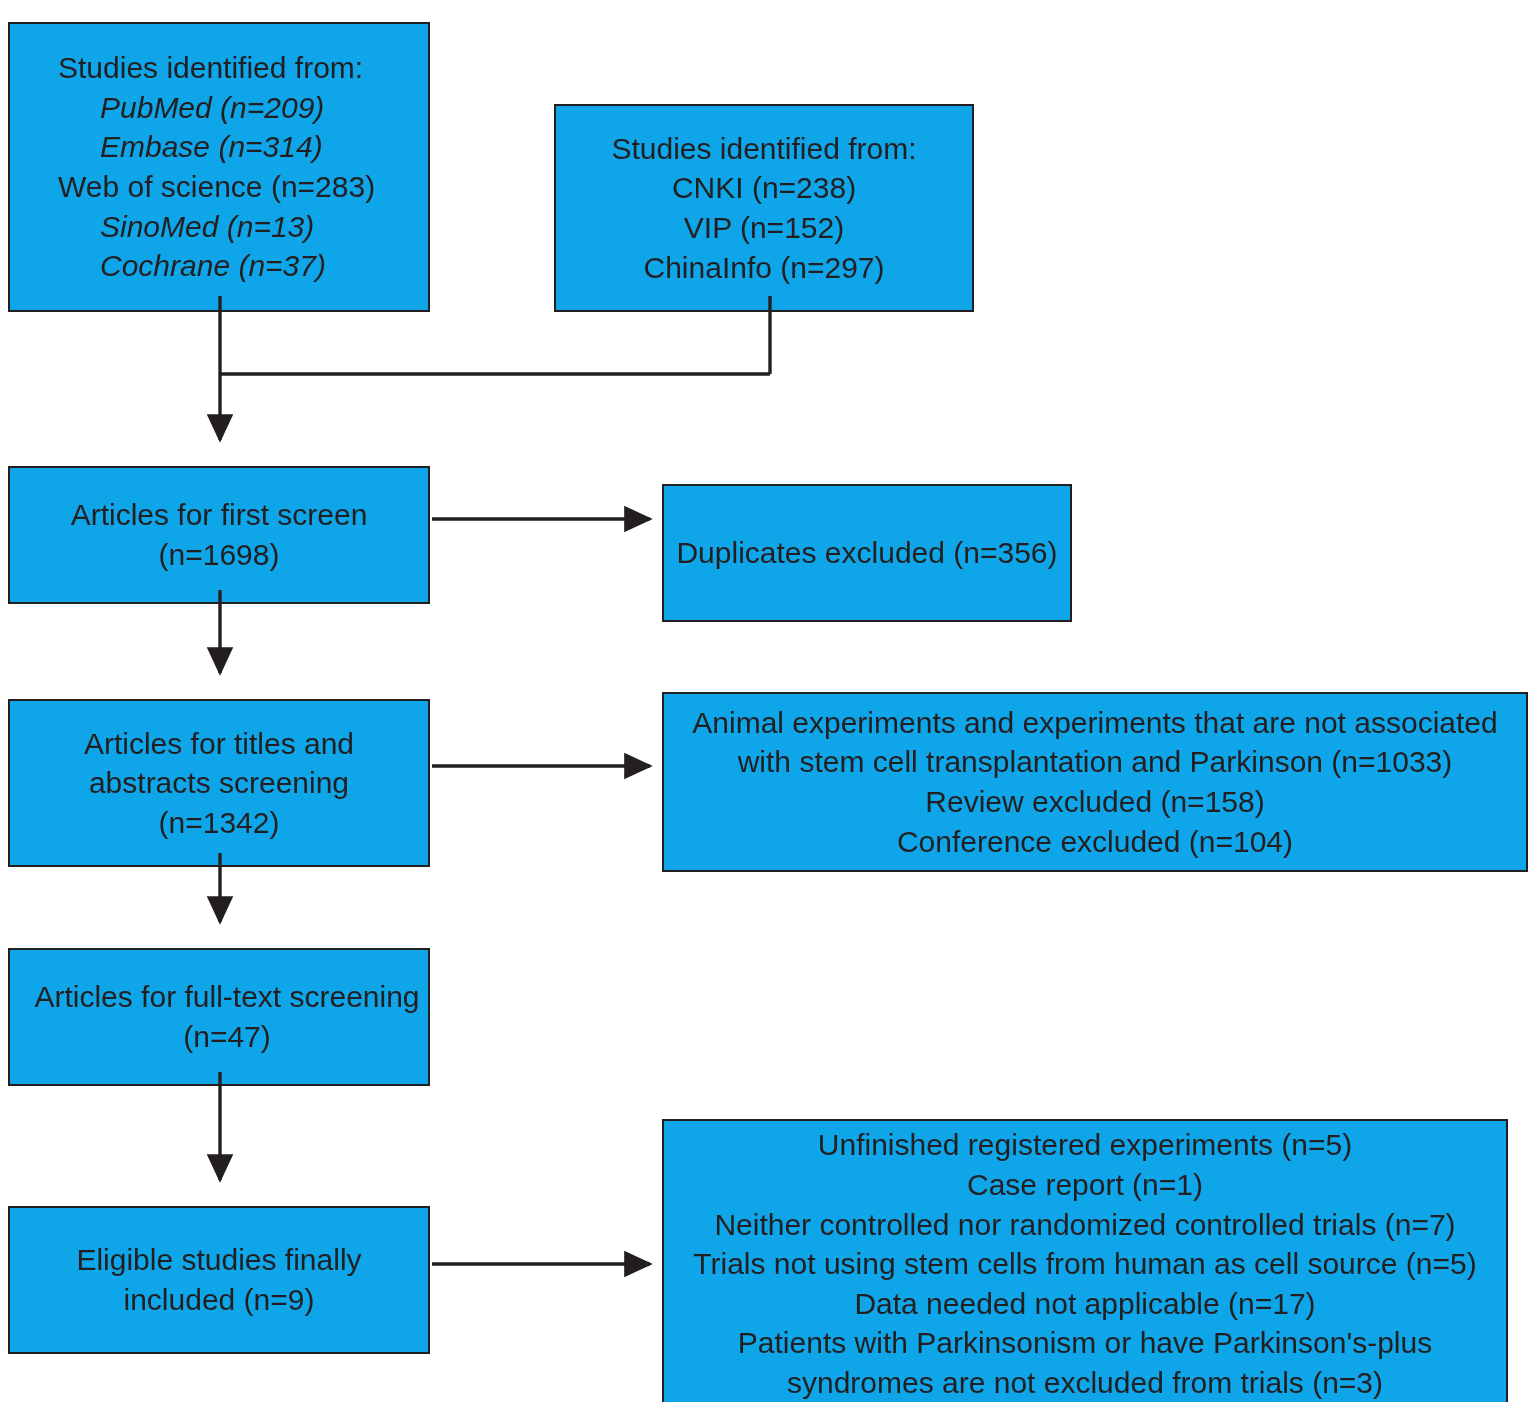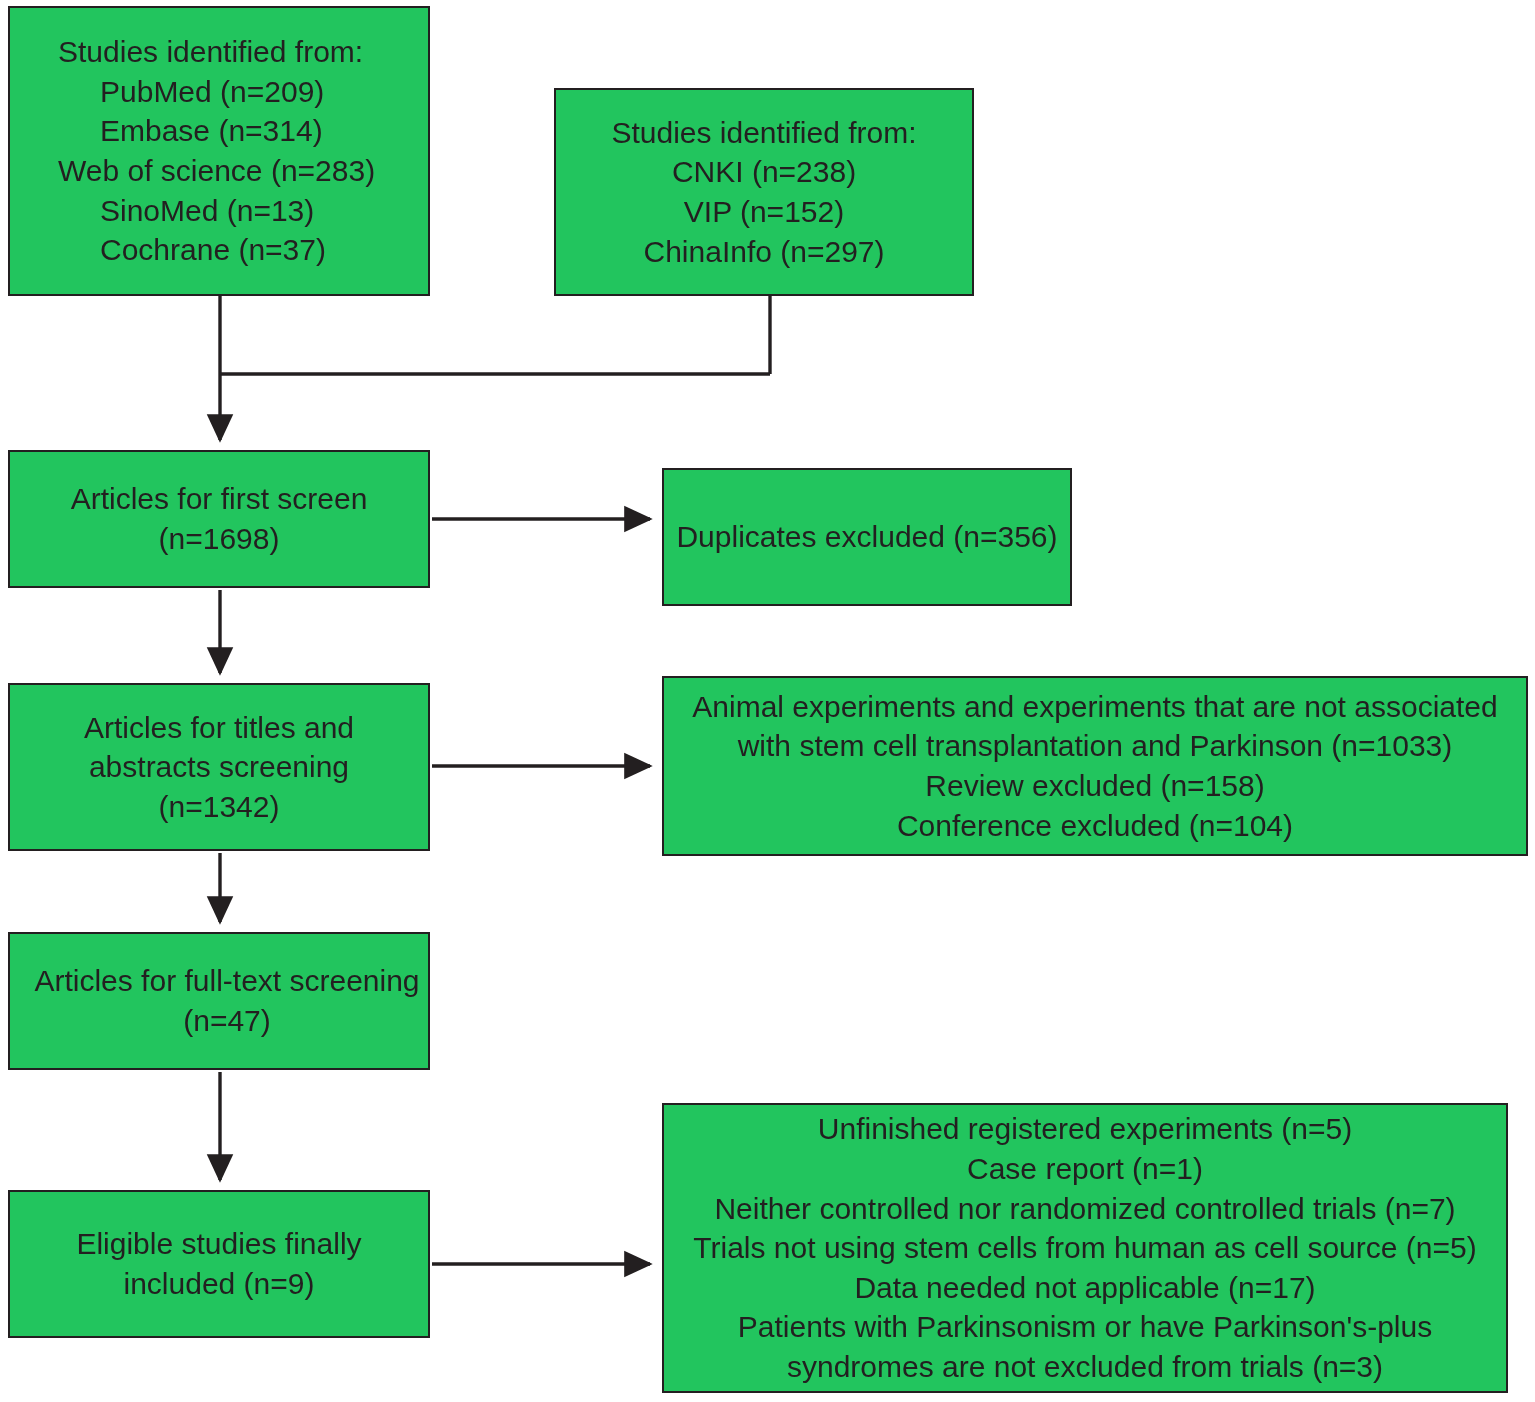--- a/index.html
+++ b/index.html
@@ -14,41 +14,42 @@
   #canvas {
     position: relative;
     width: 1535px;
     height: 1402px;
     background: #ffffff;
     overflow: hidden;
   }
   .box {
     position: absolute;
     border: 2.5px solid #231f20;
-    background: #22c55e;
+    background: #0ea5e9;
     box-sizing: border-box;
     display: flex;
     flex-direction: column;
     justify-content: center;
     font-size: 30px;
     line-height: 1.32;
     color: #231f20;
+    margin-top: 16px;
   }
   .box .line {
     white-space: pre;
   }
   .align-left-block {
     align-items: flex-start;
     padding-left: 48px;
   }
   .align-center {
     align-items: center;
     text-align: center;
   }
-  .indent1 { padding-left: 42px; }
+  .indent1 { padding-left: 42px; font-style: italic; }
   svg.arrows {
     position: absolute;
     left: 0;
     top: 0;
     width: 1535px;
     height: 1402px;
     overflow: visible;
   }
 </style>
 </head>

